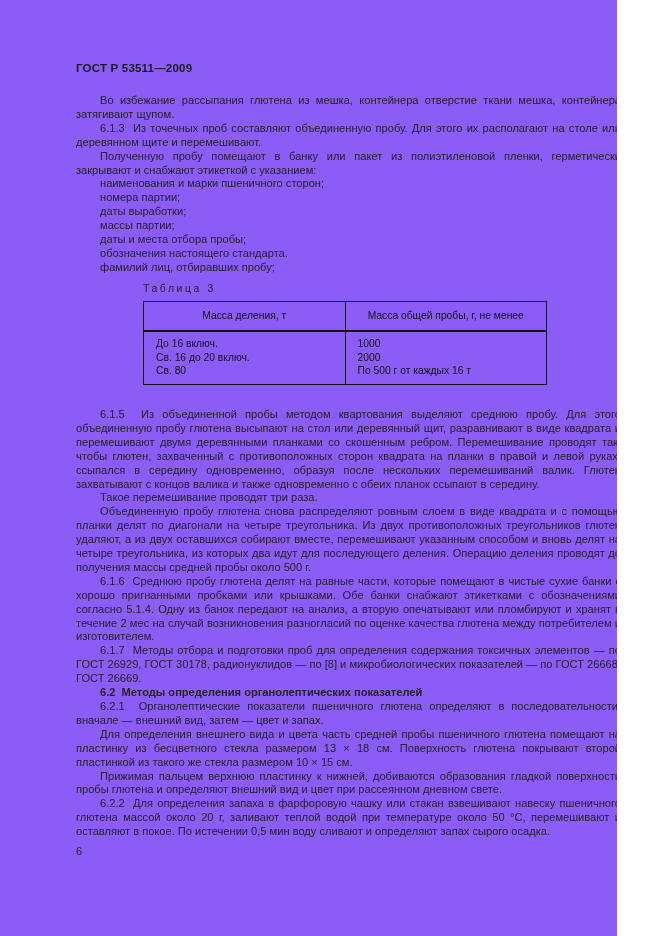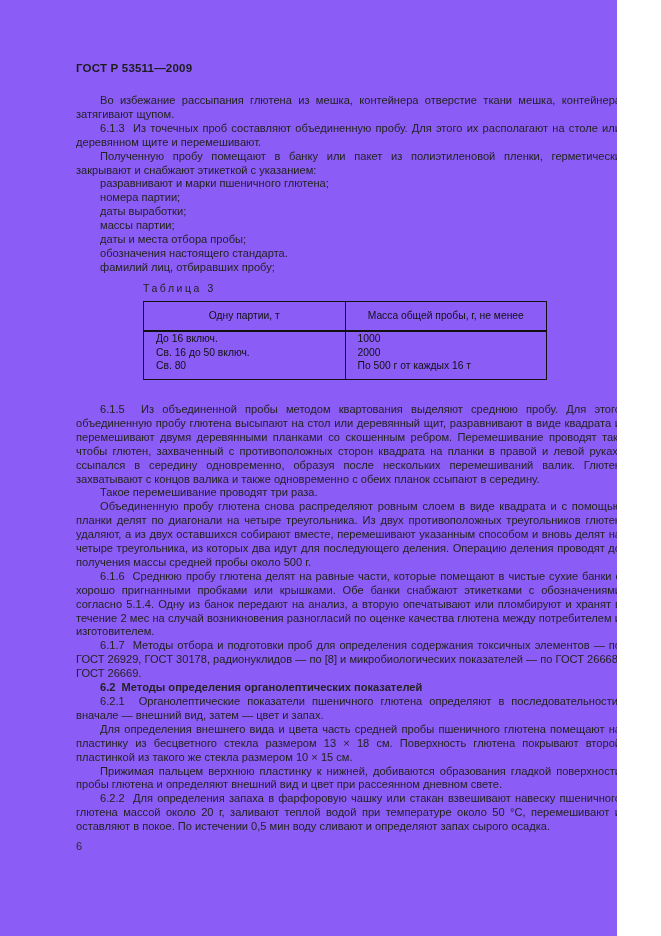--- a/index.html
+++ b/index.html
@@ -69,21 +69,21 @@
     line-height: 12px;
   }
   table.t3 td {
     border-left: 1.5px solid #111111;
     border-right: 1.5px solid #111111;
     padding: 0 8px 0 12px;
     line-height: 13.6px;
     text-align: left;
     vertical-align: top;
   }
-  table.t3 tr.row-first td { }
+  table.t3 tr.row-first td { padding-top: 5px; }
   table.t3 tr.row-last td { padding-bottom: 6px; }
   .page-number {
     margin-top: 6px;
     font-size: 11px;
     text-align: left;
     text-indent: 0;
     color: #2a2a2a;
   }
 </style>
 </head>
@@ -92,45 +92,45 @@
 <div class="page">
 
   <div class="doc-code">ГОСТ Р 53511—2009</div>
 
   <div class="body-text">
 
     <p>Во избежание рассыпания глютена из мешка, контейнера отверстие ткани мешка, контейнера затягивают щупом.</p>
     <p>6.1.3&nbsp; Из точечных проб составляют объединенную пробу. Для этого их располагают на столе или деревянном щите и перемешивают.</p>
     <p>Полученную пробу помещают в банку или пакет из полиэтиленовой пленки, герметически закрывают и снабжают этикеткой с указанием:</p>
 
-    <p class="list-line">разравнивают и марки пшеничного глютена;</p>
+    <p class="list-line">наименования и марки пшеничного сторон;</p>
     <p class="list-line">номера партии;</p>
     <p class="list-line">даты выработки;</p>
     <p class="list-line">массы партии;</p>
     <p class="list-line">даты и места отбора пробы;</p>
     <p class="list-line">обозначения настоящего стандарта.</p>
     <p class="list-line">фамилий лиц, отбиравших пробу;</p>
 
 
     <div class="table-block">
       <div class="table-label">Таблица 3</div>
       <table class="t3">
         <thead>
           <tr>
-            <th style="width:50%">Одну партии, т</th>
+            <th style="width:50%">Масса деления, т</th>
             <th>Масса общей пробы, г, не менее</th>
           </tr>
         </thead>
         <tbody>
           <tr class="row-first">
             <td>До 16 включ.</td>
             <td>1000</td>
           </tr>
           <tr>
-            <td>Св. 16 до 50 включ.</td>
+            <td>Св. 16 до 20 включ.</td>
             <td>2000</td>
           </tr>
           <tr class="row-last">
             <td>Св. 80</td>
             <td>По 500 г от каждых 16 т</td>
           </tr>
         </tbody>
       </table>
     </div>
 

